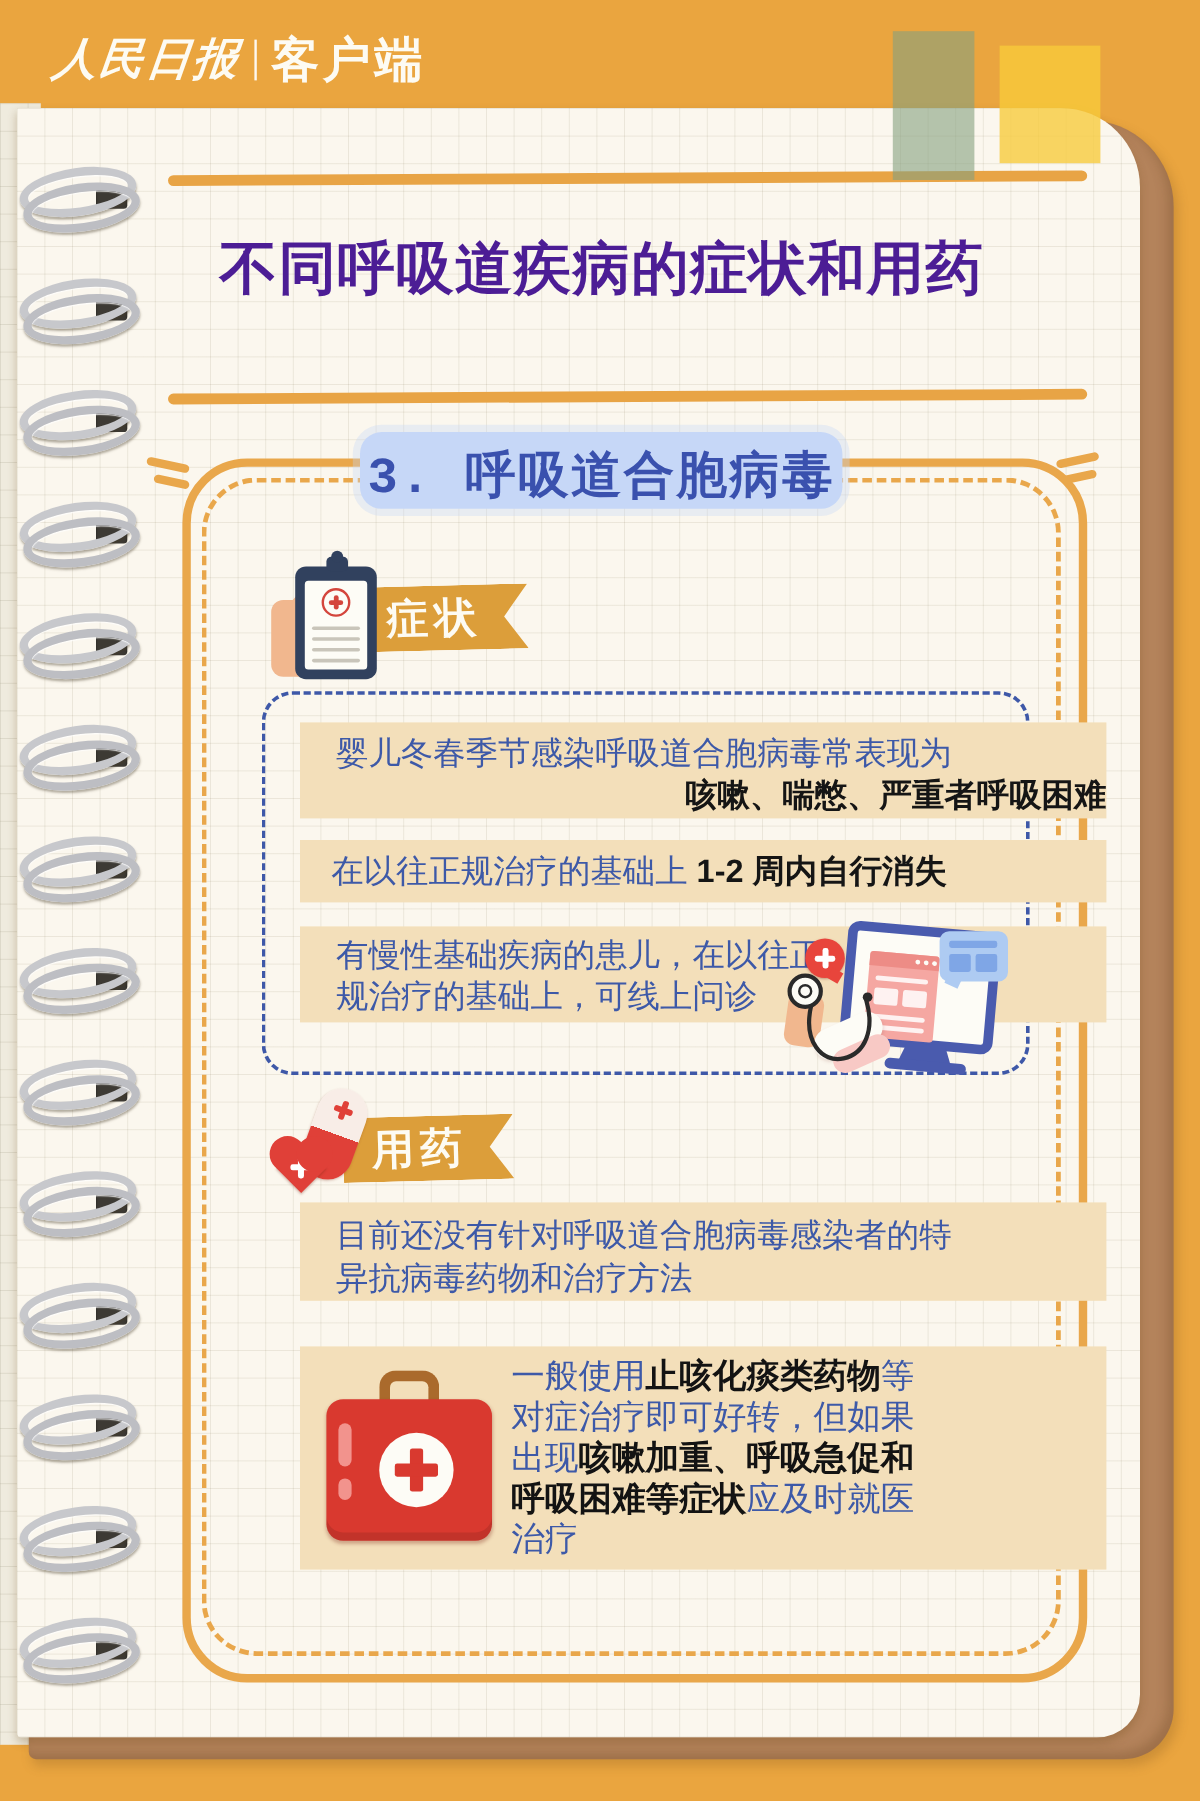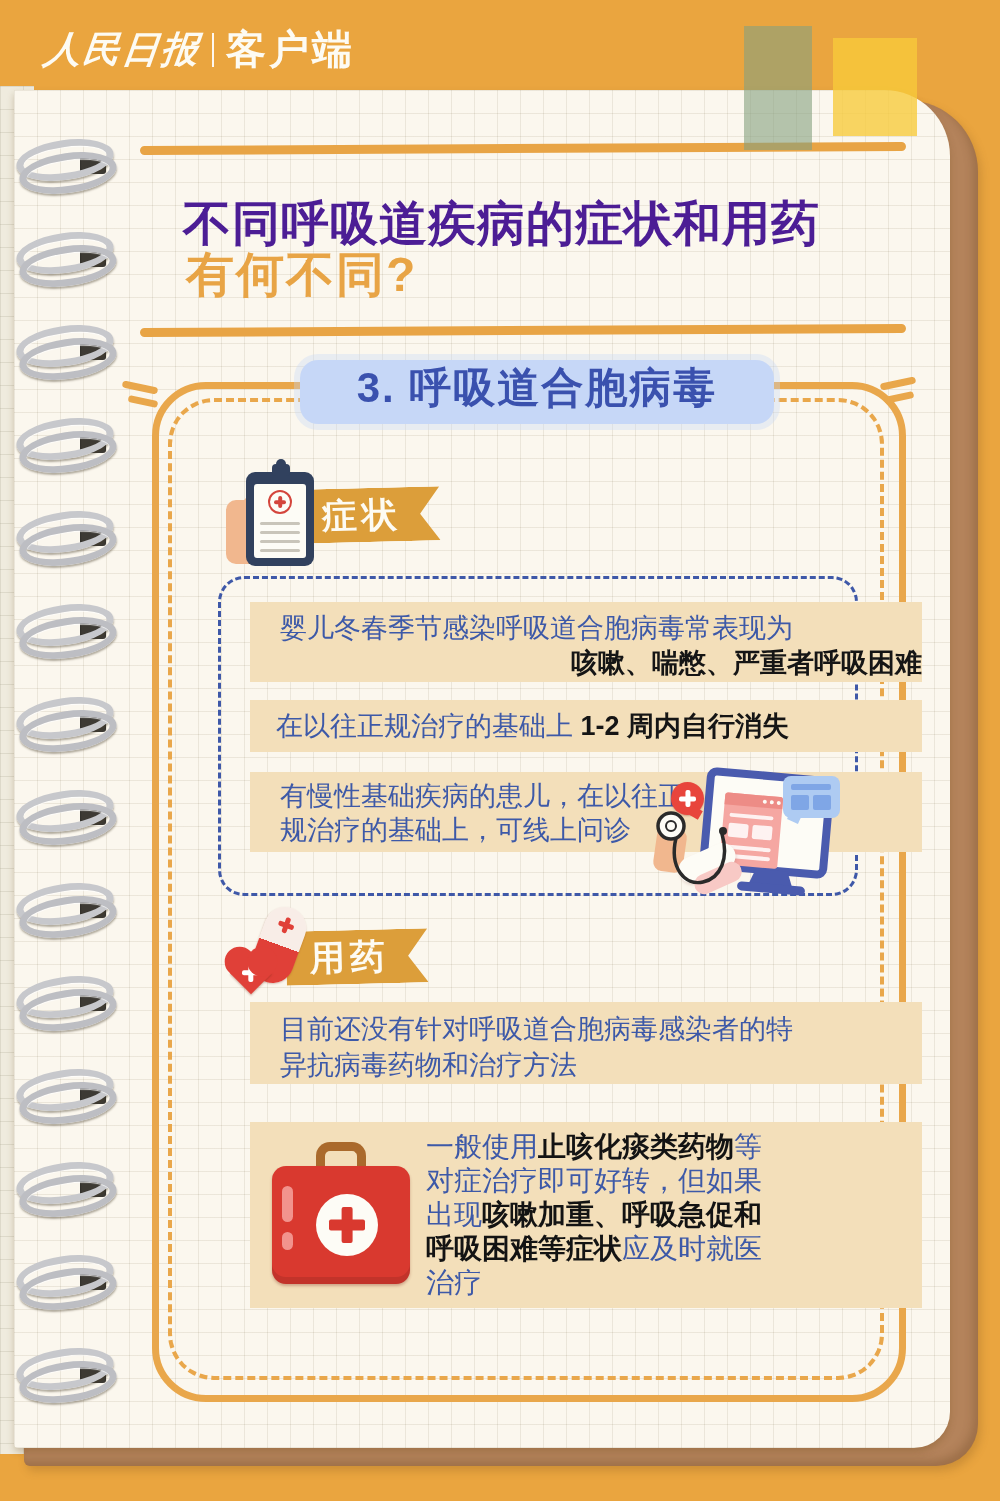--- a/index.html
+++ b/index.html
@@ -42,22 +42,22 @@
   .rule.bottom{left:140px;top:326px;width:766px;transform:rotate(-.3deg);}
   .title1{position:absolute;left:183px;top:168px;font-size:48px;font-weight:900;color:#4c1d95;letter-spacing:1px;z-index:2;margin-top:24px;}
   .title2{position:absolute;left:186px;top:243px;font-size:48px;font-weight:900;color:#E8A445;letter-spacing:2px;z-index:2;}
 
   
   .obox-solid{position:absolute;left:152px;top:382px;width:740px;height:1006px;border:7px solid #E9A74B;border-radius:54px;z-index:2;}
   .obox-dash{position:absolute;left:168px;top:398px;width:708px;height:974px;border:4px dashed #E9A74B;border-radius:46px;z-index:2;}
   .doodle{position:absolute;height:7px;background:#E9A74B;border-radius:4px;z-index:5;}
 
   
-  .chip{position:absolute;left:300px;top:360px;width:474px;height:64px;background:#C6D7F7;border-radius:18px;
-    display:flex;align-items:flex-start;justify-content:center;z-index:5;box-shadow:0 0 0 6px rgba(198,215,247,.35);}
+  .chip{position:absolute;left:300px;top:360px;width:402px;height:64px;background:#C6D7F7;border-radius:18px;
+    display:flex;align-items:flex-end;justify-content:center;z-index:5;box-shadow:0 0 0 6px rgba(198,215,247,.35);font-family:Liberation Mono, monospace;}
   .chip span{font-size:42px;font-weight:900;color:#3A51AE;letter-spacing:2px;}
 
   
   .ribbon{position:absolute;width:142px;height:54px;background:#DC9E3A;z-index:5;
     clip-path:polygon(0 0,100% 0,86% 50%,100% 100%,0 100%);
     display:flex;align-items:center;padding-left:24px;box-sizing:border-box;}
   .ribbon span{font-size:35px;font-weight:900;color:#FDFBF3;letter-spacing:5px;}
   .ribbon.sym{left:298px;top:488px;transform:rotate(-1.5deg);}
   .ribbon.med{left:286px;top:930px;transform:rotate(-1.5deg);}
 
@@ -215,21 +215,20 @@
     <span class="script">人民日报</span>
     <span class="vbar"></span>
     <span class="client">客户端</span>
   </div>
 
   <div class="tape green"></div>
   <div class="tape yellow"></div>
 
   <div class="rule top"></div>
   <div class="title1">不同呼吸道疾病的症状和用药</div>
-  <div class="title2">有何不同?</div>
   <div class="rule bottom"></div>
 
   <div class="obox-solid"></div>
   <div class="obox-dash"></div>
   <div class="doodle" style="left:122px;top:384px;width:36px;transform:rotate(12deg);"></div>
   <div class="doodle" style="left:128px;top:398px;width:30px;transform:rotate(12deg);"></div>
   <div class="doodle" style="left:880px;top:380px;width:36px;transform:rotate(-12deg);"></div>
   <div class="doodle" style="left:884px;top:394px;width:30px;transform:rotate(-12deg);"></div>
 
   <div class="chip">

